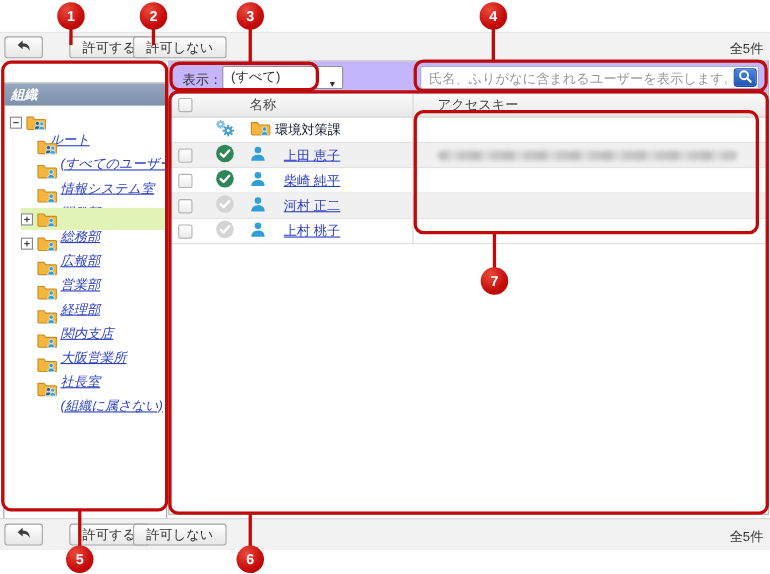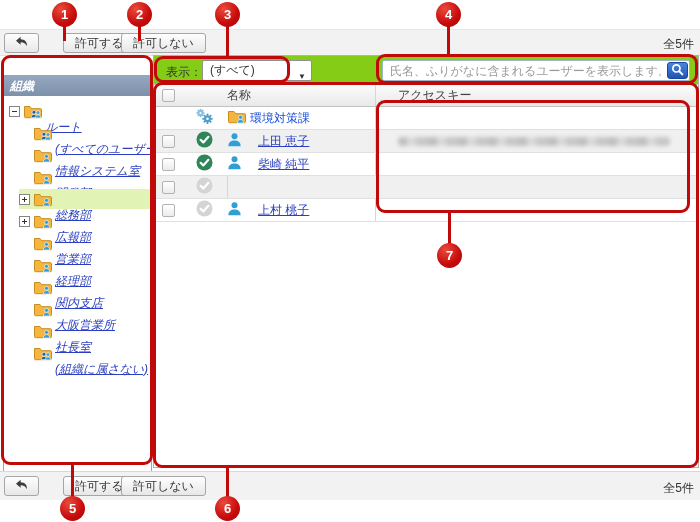--- a/index.html
+++ b/index.html
@@ -50,21 +50,21 @@
   .exp.plus::after { content:""; position:absolute; top:2px; bottom:2px; left:4px; width:1px; background:#333; }
   .exp.none { visibility:hidden; }
   .ticon { width:19px; height:15px; margin-right:3px; flex:none; }
   a.tree-link { color:#2b3fc0; text-decoration:underline; white-space:nowrap; cursor:pointer;margin-top:32px; }
 
   
   .main-panel {
     position:absolute; left:153px; top:55px; width:546px; height:413px;
     background:#fff; border:1px solid #b0b0b0;
   }
-  .filterbar { position:relative; height:29px; background:#84cc16; border-bottom:1px solid #c6c6c6; }
+  .filterbar { position:relative; height:29px; background:#c4b5fd; border-bottom:1px solid #c6c6c6; }
   .filter-label { position:absolute; left:12px; top:8px; }
   .selectbox {
     position:absolute; left:48px; top:4px; width:110px; height:21px;
     background:#fff; border:1px solid #909090; border-radius:2px;
     line-height:19px; padding-left:7px; cursor:default;
   }
   .selectbox .caret { position:absolute; right:5px; top:6px; font-size:8px; color:#333; }
   .searchwrap { position:absolute; left:228px; top:4px; width:308px; height:21px; }
   .searchwrap input {
     width:100%; height:21px; border:1px solid #9fb4ca; border-radius:2px;
@@ -81,21 +81,21 @@
     display:flex; align-items:center; height:22px; color:#444;
     background:linear-gradient(#fbfbfb,#e9e9e9); border-bottom:1px solid #c2c2c2;text-align:center;
   }
   .c1 { width:28px; display:flex; justify-content:center; flex:none; }
   .c2 { width:45px; display:flex; justify-content:center; flex:none; }
   .c3 { width:148px; flex:none; display:flex; align-items:center; gap:4px; }
   .c4 { flex:1; height:100%; display:flex; align-items:center; padding-left:22px; border-left:1px solid #d6d6d6; }
   .grid-row { display:flex; align-items:center; height:23px; border-bottom:1px solid #e0e0e0; background:#fff; }
   .grid-row.alt { background:#f0f0f0; }
   a.user-link { color:#2b3fc0; text-decoration:underline; cursor:pointer; white-space:nowrap;margin-left:12px; }
-  .group-name { color:#1d4ed8; white-space:nowrap; }
+  .group-name { color:#0f172a; white-space:nowrap; }
   .checkbox {
     width:13px; height:13px; border:1px solid #b2b2b2; border-radius:2px;
     background:linear-gradient(#ffffff,#ececec); cursor:pointer;
   }
   .smudge {
     width:272px; height:9px; border-radius:4px; opacity:.55; filter:blur(2px);
     background:repeating-linear-gradient(90deg,#979797 0 9px,#c6c6c6 9px 18px,#a6a6a6 18px 30px);
   }
 
   
@@ -435,20 +435,29 @@
           <div class="checkbox"></div>
         </div>
       <div class="c2">
         <span>
           <svg width="17" height="17" viewBox="0 0 17 17">
               <circle cx="8.5" cy="8.5" r="8" fill="#d4d4d4"></circle>
               <path d="M4.6 8.8 L7.3 11.4 L12.4 5.8" stroke="#fff" stroke-width="2.2" fill="none" stroke-linecap="round" stroke-linejoin="round"></path>
             </svg>
         </span>
       </div>
+      <div class="c3">
+        <span>
+          <svg width="15" height="15" viewBox="0 0 15 15">
+              <circle cx="7.5" cy="4.3" r="3" fill="#2f9fd6"></circle>
+              <path d="M1.4 14.2 C1.4 10.4 3.8 8.6 7.5 8.6 C11.2 8.6 13.6 10.4 13.6 14.2 Z" fill="#2f9fd6"></path>
+            </svg>
+        </span>
+        <a class="user-link">河村 正二</a>
+      </div>
       <div class="c4"></div>
     </div>
 
     <div class="grid-row">
       <div class="c1">
           <div class="checkbox"></div>
         </div>
       <div class="c2">
         <span>
           <svg width="17" height="17" viewBox="0 0 17 17">

